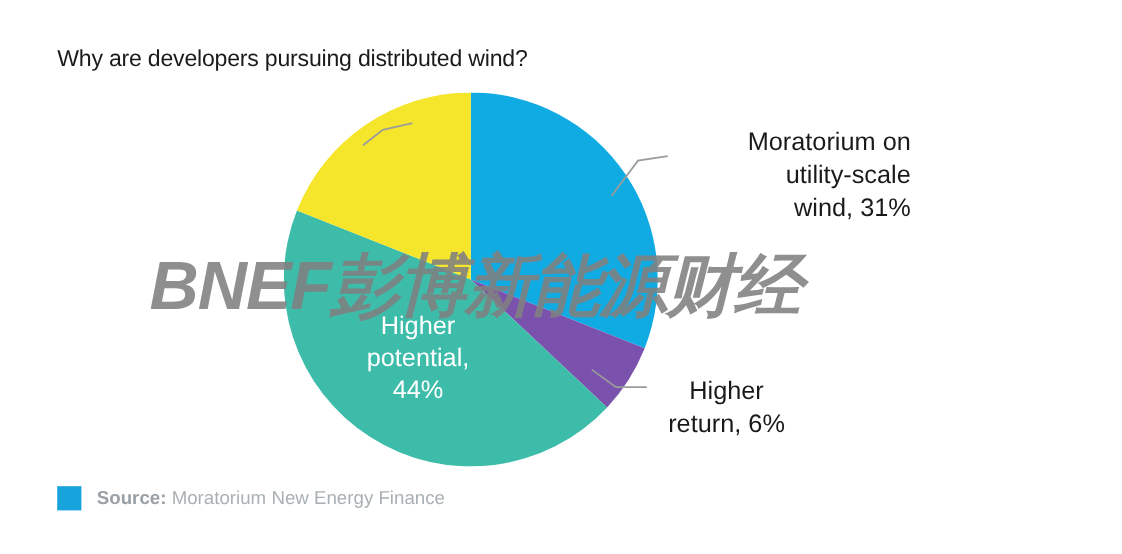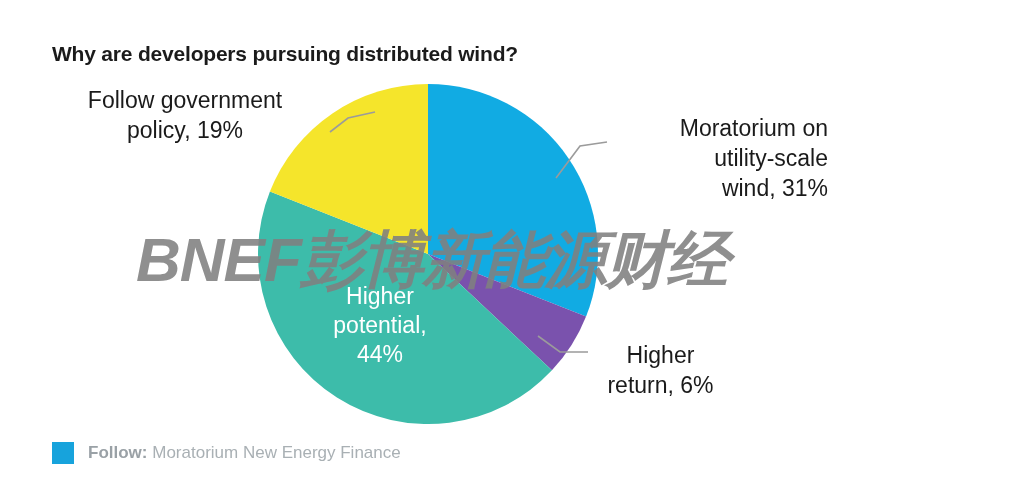--- a/index.html
+++ b/index.html
@@ -17,21 +17,21 @@
     background: #ffffff;
     overflow: hidden;
   }
 
   
   #chart-title {
     position: absolute;
     left: 52px;
     top: 42px;
     font-size: 21px;
-    font-weight: bold;
+    font-weight: normal;
     color: #1b1b1b;
     letter-spacing: -0.2px;
     white-space: nowrap;
   }
 
   
   #pie-wrap {
     position: absolute;
     left: 258px;
     top: 84px;
@@ -153,33 +153,31 @@
   <div class="slice-inner-label" id="label-higher-potential">Higher
 potential,
 44%</div>
 
   <svg id="leaders" viewBox="0 0 1020 504" xmlns="http://www.w3.org/2000/svg">
     <polyline points="330,132 348,118 375,112" fill="none" stroke="#9b9b9b" stroke-width="1.6"></polyline>
     <polyline points="556,178 580,146 607,142" fill="none" stroke="#9b9b9b" stroke-width="1.6"></polyline>
     <polyline points="538,336 560,352 588,352" fill="none" stroke="#9b9b9b" stroke-width="1.6"></polyline>
   </svg>
 
-  <div class="callout" id="callout-follow-policy">Follow government
-policy, 19%</div>
 
   <div class="callout" id="callout-moratorium">Moratorium on
 utility-scale
 wind, 31%</div>
 
   <div class="callout" id="callout-higher-return">Higher
 return, 6%</div>
 
   <div id="watermark" style="color: rgb(128, 128, 128); font-style: italic;">BNEF彭博新能源财经</div>
 
   <div id="source-row">
     <span id="source-swatch" style="background: rgb(23, 163, 220);"></span>
     <span id="source-text">
-      <span id="source-label">Follow:</span>
+      <span id="source-label">Source:</span>
       <span id="source-value">Moratorium New Energy Finance</span>
     </span>
   </div>
 
 </div>
 
 </body></html>

